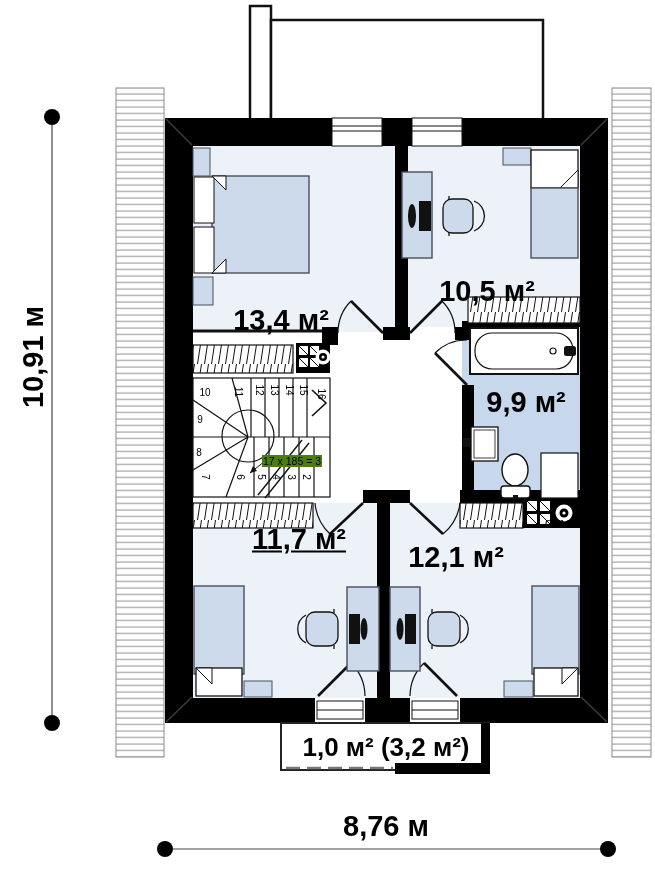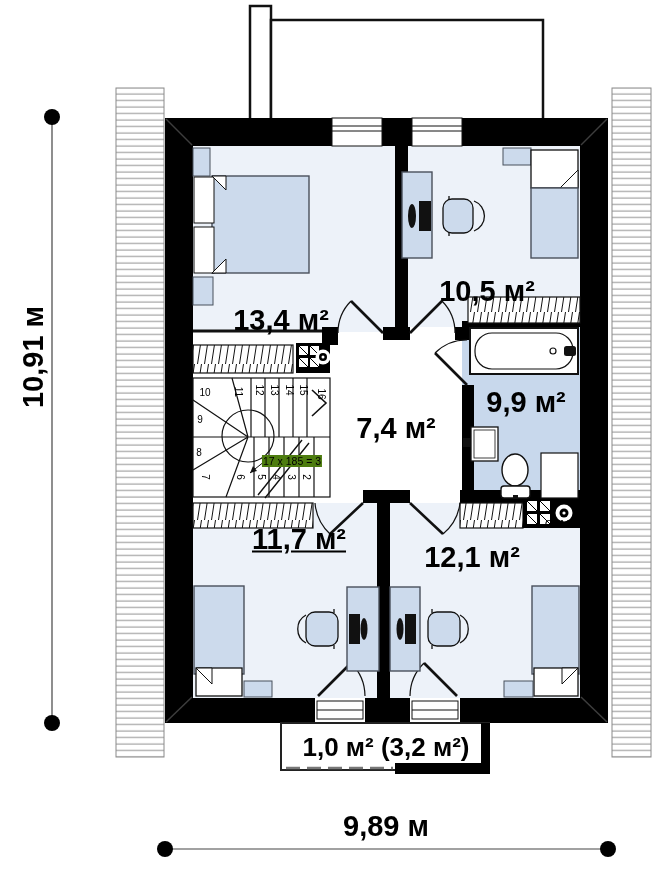--- a/index.html
+++ b/index.html
@@ -284,28 +284,27 @@
     <circle cx="52" cy="723" r="8" fill="#000"></circle>
   </g>
   <g>
     <path d="M165,849 H608" stroke="#444" stroke-width="1.2" fill="none"></path>
     <circle cx="165" cy="849" r="8" fill="#000"></circle>
     <circle cx="608" cy="849" r="8" fill="#000"></circle>
   </g>
 </svg>
 
 <div class="lbl rotm90 dim" style="left:33px;top:357px;">10,91 м</div>
-<div class="lbl dim" style="left:386px;top:826px;">9,89 м</div>
+<div class="lbl dim" style="left:386px;top:826px;">8,76 м</div>
 
 <div class="lbl" style="left:281px;top:320px;">13,4 м²</div>
 <div class="lbl" style="left:487px;top:267px;margin-top:24px;">10,5 м²</div>
-<div class="lbl" style="left:396px;top:428px;">7,4 м²</div>
 <div class="lbl" style="left:526px;top:402px;">9,9 м²</div>
 <div class="lbl" style="left:299px;top:539px;text-decoration:underline;">11,7 м²</div>
-<div class="lbl" style="left:472px;top:557px;text-align:center;">12,1 м²</div>
+<div class="lbl" style="left:456px;top:557px;text-align:center;">12,1 м²</div>
 <div class="lbl small" style="left:386px;top:747px;">1,0 м² (3,2 м²)</div>
 
 <div class="note" style="left:292px;top:461px;">17 x 185 = 3</div>
 <div class="appl" style="left:559px;top:476px;">Ст.М.</div>
 
 <span class="sn rot" style="left:306px;top:477px;">2</span>
 <span class="sn rot" style="left:291px;top:477px;">3</span>
 <span class="sn rot" style="left:276px;top:477px;">4</span>
 <span class="sn rot" style="left:261px;top:477px;">5</span>
 <span class="sn rot" style="left:240px;top:477px;">6</span>

